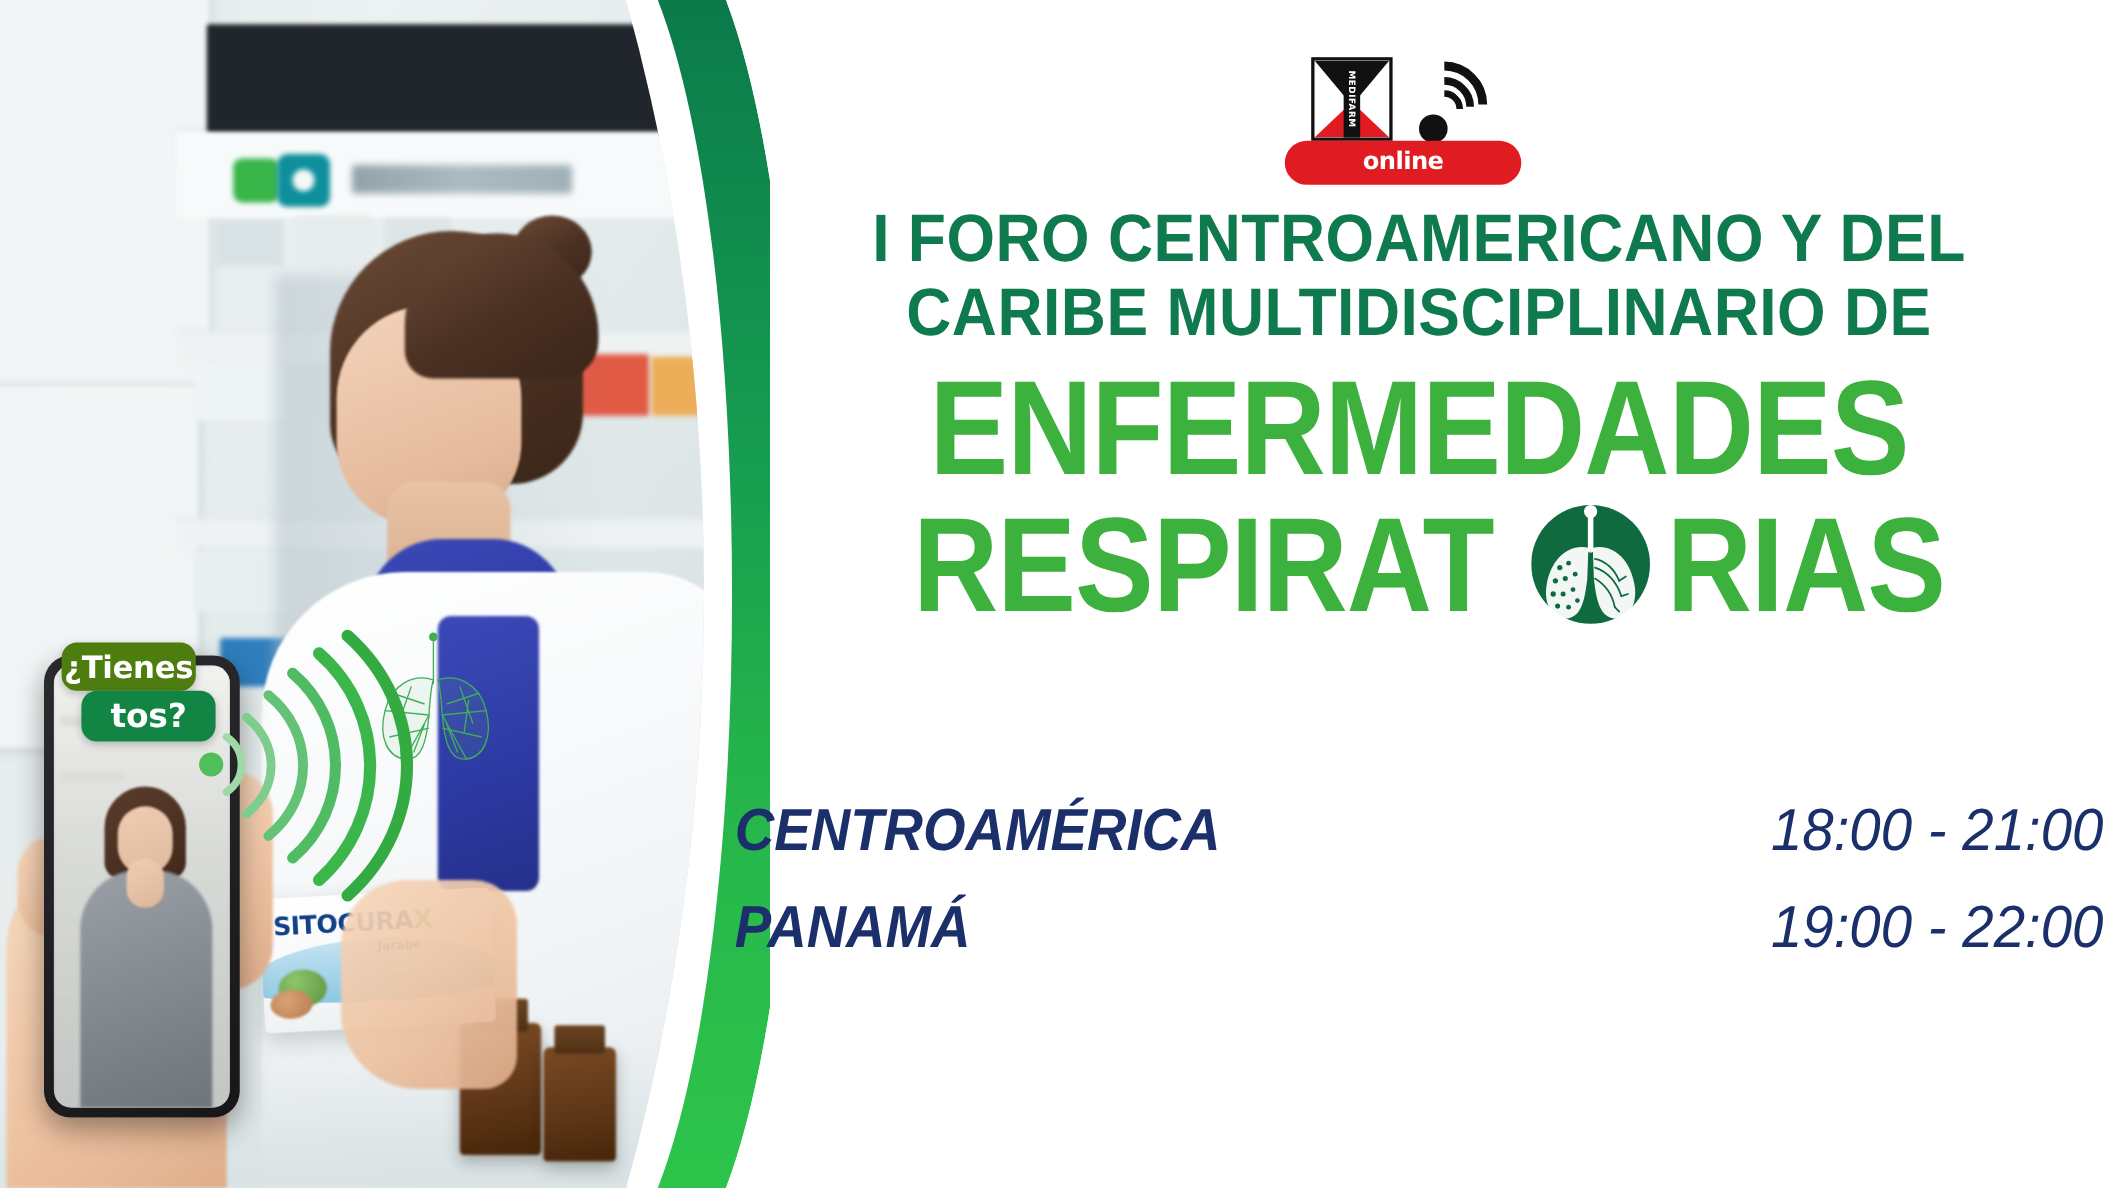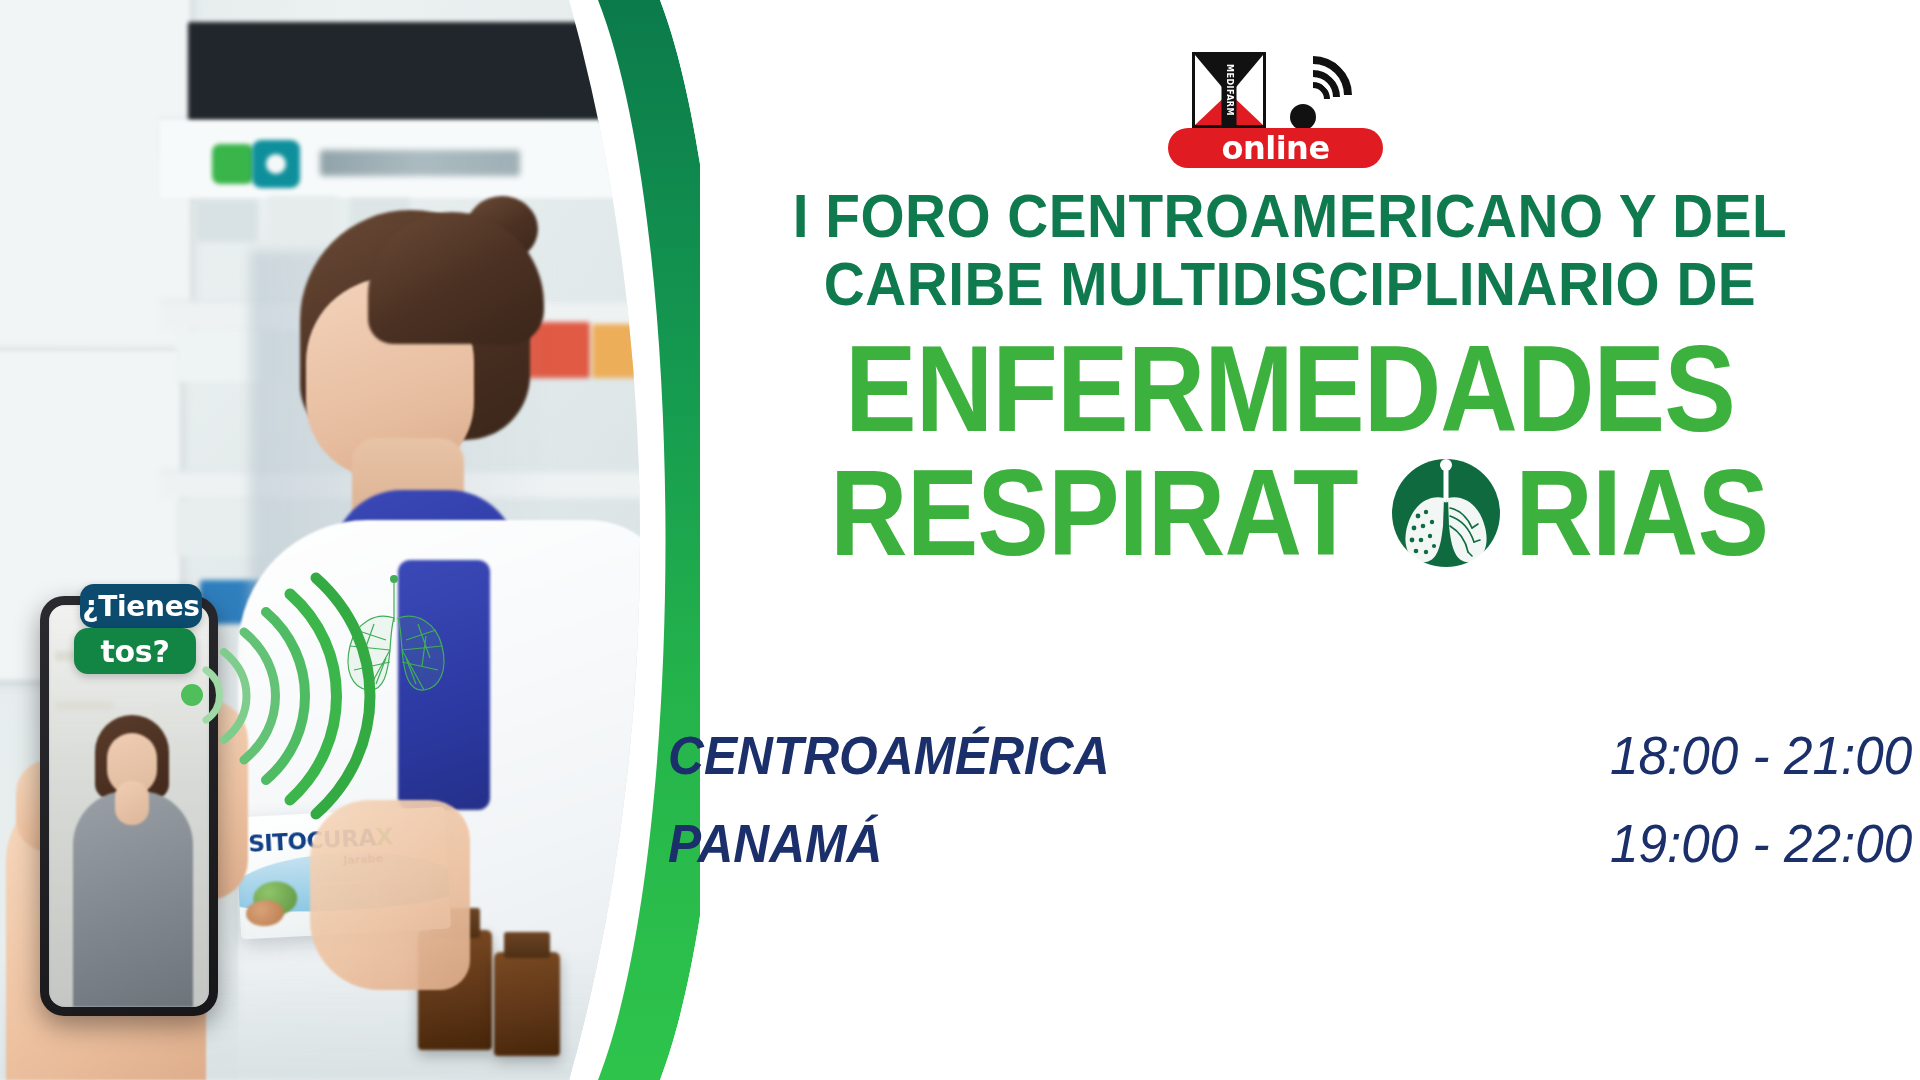--- a/index.html
+++ b/index.html
@@ -135,21 +135,21 @@
 
   
   .badge {
     position:absolute; border-radius:14px;
     display:flex; align-items:center; justify-content:center;
     color:#ffffff; font-weight:700; letter-spacing:-.3px;
     font-family:"DejaVu Sans", sans-serif;
     box-shadow:0 3px 8px rgba(0,0,0,.22);
     white-space:nowrap;
   }
-  #badge-tienes { background:#0c4a6e;margin-left:24px; }
+  #badge-tienes { background:#4d7c0f; }
   #badge-tos    { background:#128545; }
 
   
   #sound-waves { position:absolute; pointer-events:none; }
 
   
   #lung-wire { position:absolute; }
 
   
   .prod-box {
@@ -266,21 +266,21 @@
     border-radius:50%; background:#111;
   }
   .logo-pill {
     position:absolute; left:0; top:84px;
     width:215px; height:40px;
     background:#e11b22; border-radius:20px;
     display:flex; align-items:center; justify-content:center;
   }
   .logo-pill span {
     font-family:"DejaVu Sans", sans-serif;
-    font-size:32px; font-weight:700; color:#ffffff;
+    font-size:22px; font-weight:700; color:#ffffff;
     letter-spacing:-.5px; line-height:1;
   }
 
   
   .kicker {
     position:absolute; left:0; width:1260px;
     text-align:center;
     font-family:"Liberation Sans Narrow","Liberation Sans", sans-serif;
     font-weight:700; color:#0e7a4e;
     font-size:61px; line-height:1;

